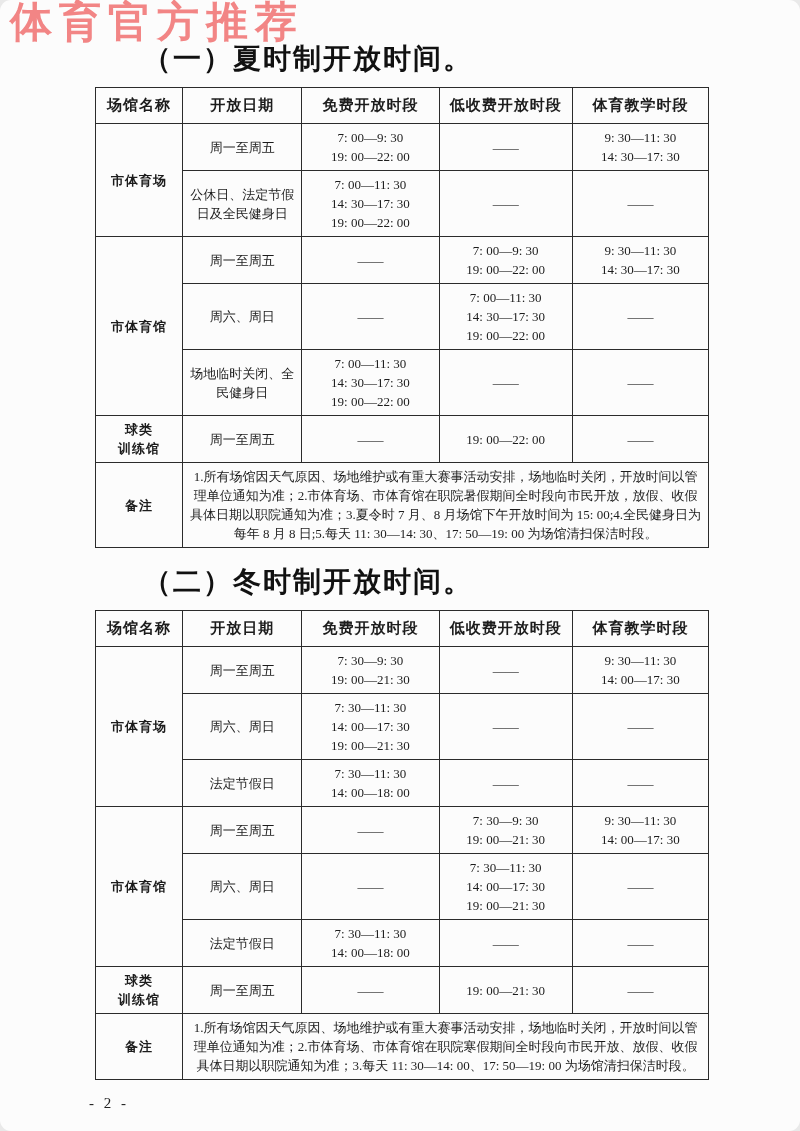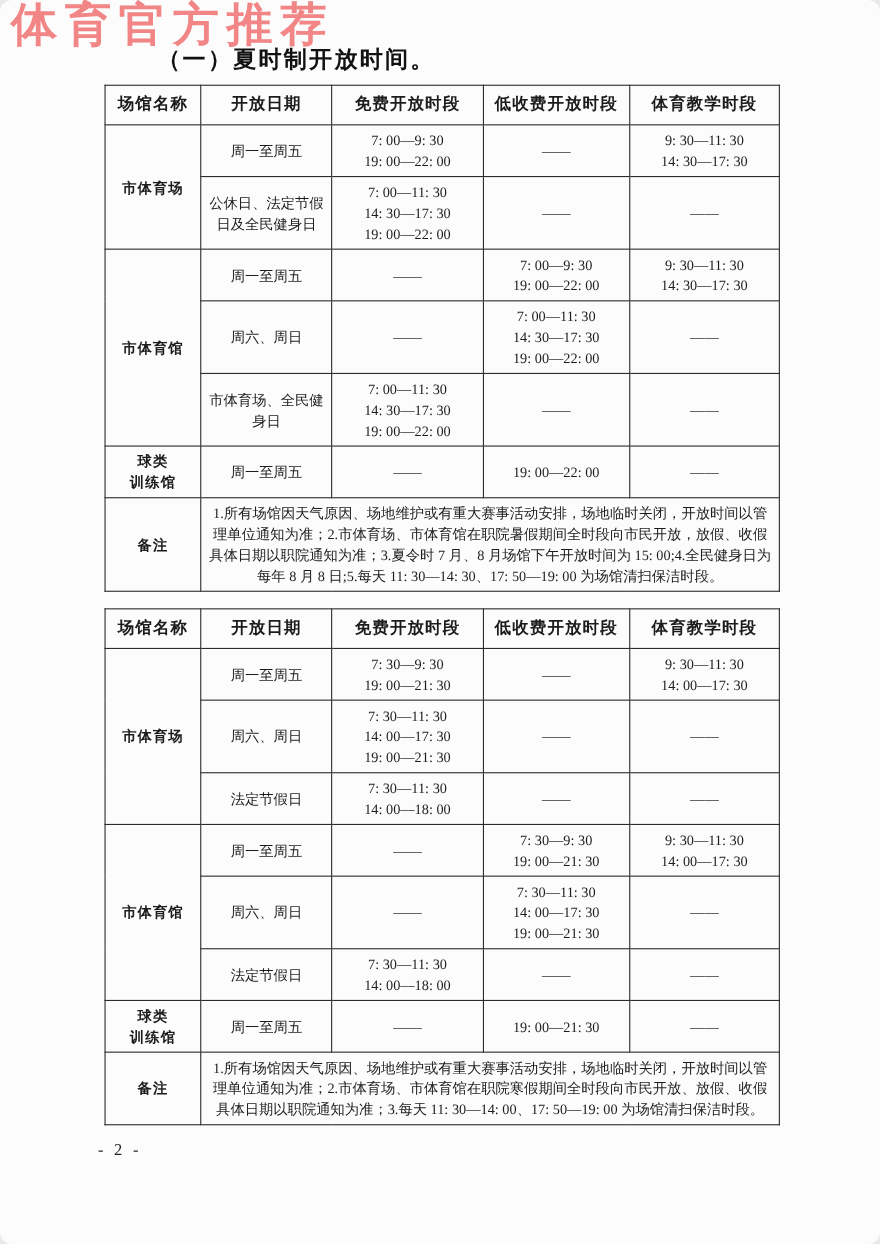--- a/index.html
+++ b/index.html
@@ -21,21 +21,21 @@
     letter-spacing:7px;
     color:#f28585;
     white-space:nowrap;
     z-index:2;
   }
   .content{
     position:absolute;left:95px;top:40px;width:614px;
   }
   .section-heading{
     margin:0 0 9px 48px;
-    font-size:21px;font-weight:bold;
+    font-size:28px;font-weight:bold;
     letter-spacing:2px;
     color:#111;
   }
   .section-heading.second{margin-top:6px;}
   table.schedule{
     width:100%;
     border-collapse:collapse;
     table-layout:fixed;
     margin-bottom:15px;
     background:#fcfcfc;
@@ -134,21 +134,21 @@
       </tr>
       <tr>
         <td class="date">周六、周日</td>
         <td>——</td>
         <td>7: 00—11: 30
 14: 30—17: 30
 19: 00—22: 00</td>
         <td>——</td>
       </tr>
       <tr>
-        <td class="date">市体育场、全民健身日</td>
+        <td class="date">场地临时关闭、全民健身日</td>
         <td>7: 00—11: 30
 14: 30—17: 30
 19: 00—22: 00</td>
         <td>——</td>
         <td>——</td>
       </tr>
       <tr>
         <td class="venue">球类
 训练馆</td>
         <td class="date">周一至周五</td>
@@ -156,20 +156,21 @@
         <td>19: 00—22: 00</td>
         <td>——</td>
       </tr>
       <tr>
         <td class="remark-label">备注</td>
         <td class="remark-text" colspan="4">1.所有场馆因天气原因、场地维护或有重大赛事活动安排，场地临时关闭，开放时间以管理单位通知为准；2.市体育场、市体育馆在职院暑假期间全时段向市民开放，放假、收假具体日期以职院通知为准；3.夏令时 7 月、8 月场馆下午开放时间为 15: 00;4.全民健身日为每年 8 月 8 日;5.每天 11: 30—14: 30、17: 50—19: 00 为场馆清扫保洁时段。</td>
       </tr>
     </tbody>
       </table>
 
+    <h2 class="section-heading second">（二）冬时制开放时间。</h2>
 
     <table class="schedule">
       <colgroup>
         <col class="col-venue">
           <col class="col-date">
           <col class="col-free">
           <col class="col-low">
           <col class="col-teach">
       </colgroup>
       <tbody>

